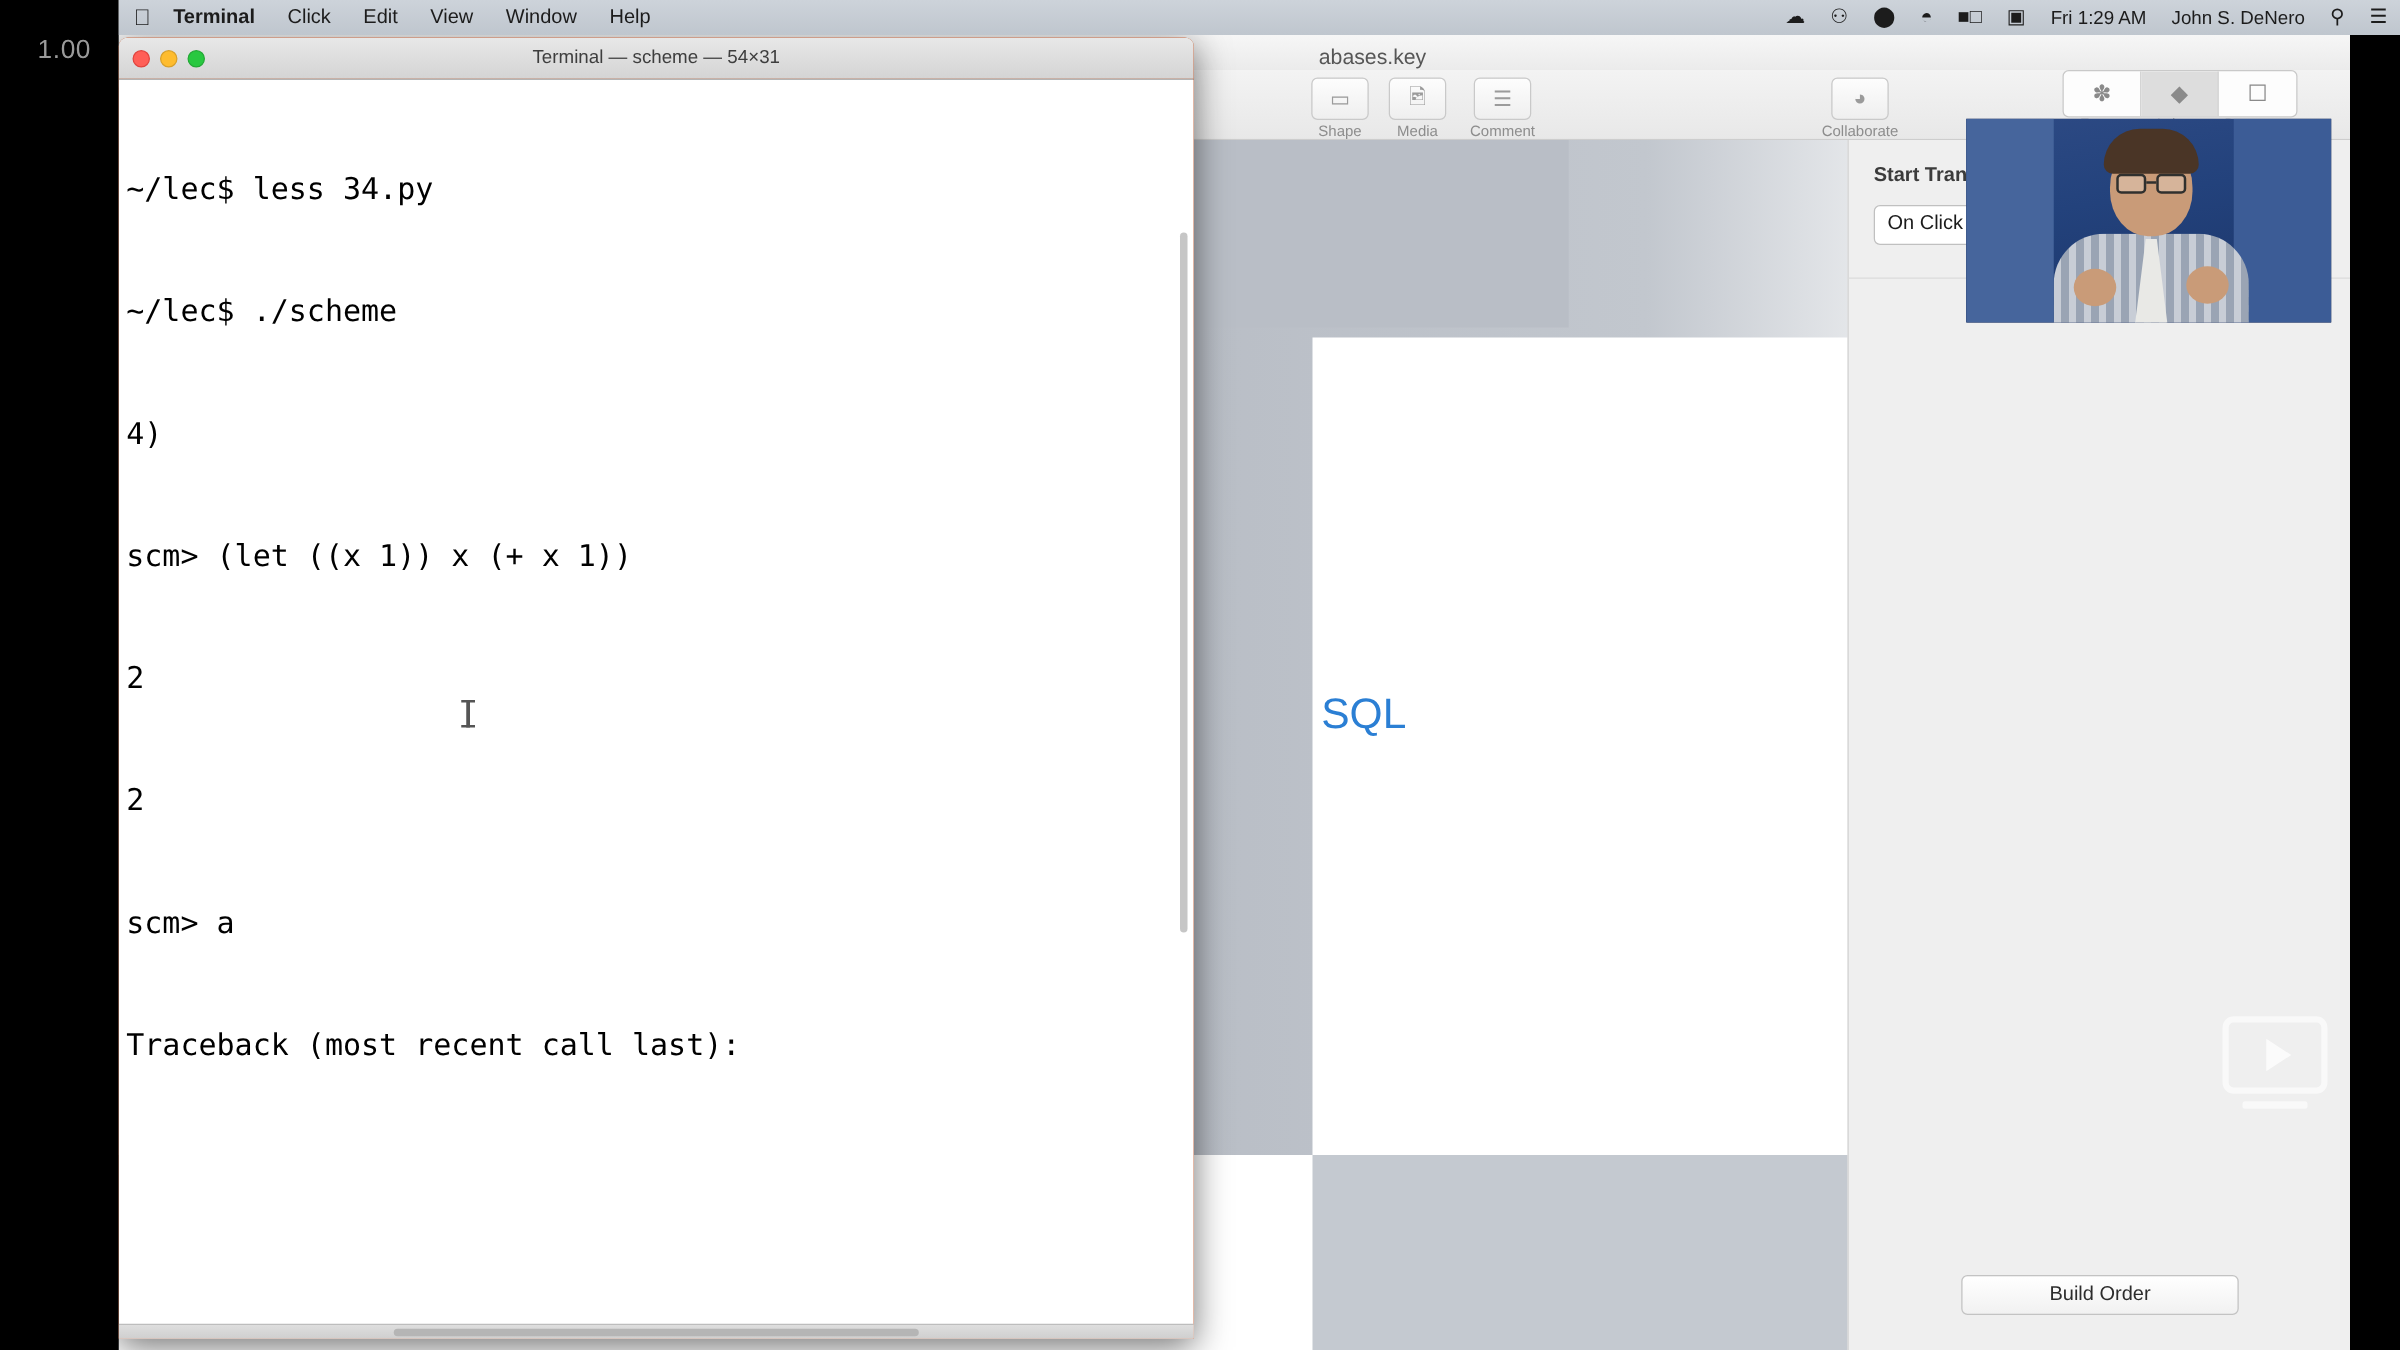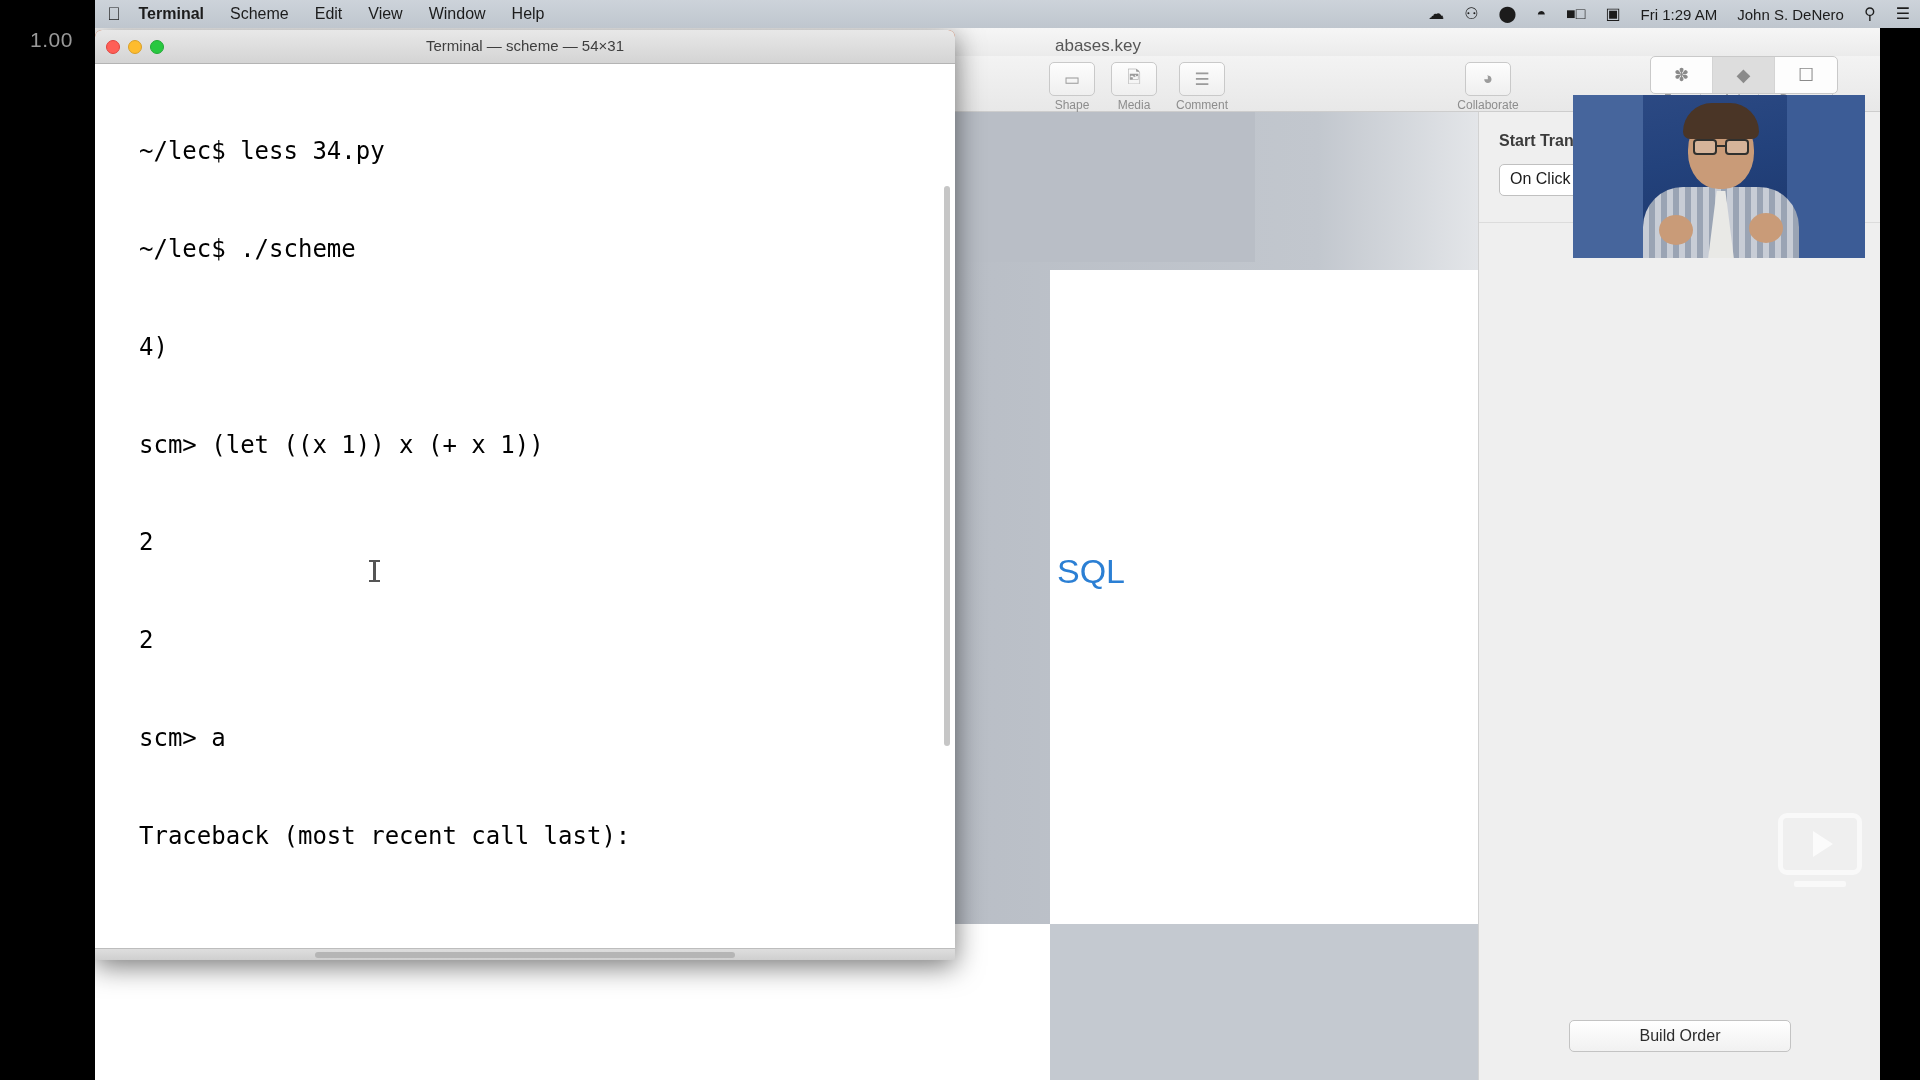--- a/index.html
+++ b/index.html
@@ -157,21 +157,21 @@
     border-radius: 40px 40px 0 0; }
   .wc-shirt { position:absolute; left:126px; top:96px; width:44px; height:70px;
     background:#e9e9e6; clip-path: polygon(40% 0,60% 0,80% 100%,20% 100%); }
   .wc-hand-l { position:absolute; left:86px; top:120px; width:34px; height:30px;
     background:#c99b78; border-radius:50%; }
   .wc-hand-r { position:absolute; left:176px; top:118px; width:34px; height:30px;
     background:#c99b78; border-radius:50%; }
 
   
   .terminal {
-    position: absolute; left: 95px; top: 30px; width: 860px; height: 930px;
+    position: absolute; left: 95px; top: 30px; width: 860px; height: 1041px;
     background: #c2410c; border-radius: 7px 7px 0 0;
     box-shadow: 0 6px 28px rgba(0,0,0,.55);
     overflow: hidden;
   }
   .term-titlebar {
     position: relative; height: 34px;
     background: linear-gradient(#e8e8e8,#d4d4d4);
     border-bottom: 1px solid #b4b4b4;
   }
   .tlights { position: absolute; left: 11px; top: 10px; display: flex; gap: 8px; }
@@ -183,21 +183,21 @@
     position: absolute; left: 0; right: 0; top: 7px; text-align: center;
     font-size: 15px; color: #3e3e3e;
   }
   .term-body {
     position: absolute; left: 0; top: 34px; right: 0; bottom: 0;
     background: #ffffff; padding: 6px 0 0 6px;
     font-family: "DejaVu Sans Mono", "Liberation Mono", monospace;
     font-size: 24px; line-height: 32.6px; color: #000;
     white-space: pre;
   }
-  .term-line { height: 32.6px; margin-left: 38px; }
+  .term-line { height: 32.6px; }
   .term-scrollbar {
     position: absolute; right: 2px; top: 36px; width: 10px; bottom: 14px;
     background: transparent;
   }
   .term-scroll-thumb {
     position: absolute; right: 3px; top: 120px; width: 6px; height: 560px;
     background: #c6c6c6; border-radius: 3px;
   }
   .term-ibeam {
     position: absolute; left: 278px; top: 530px; width: 3px; height: 22px;
@@ -382,21 +382,21 @@
       <div class="term-scroll-thumb"></div>
     </div>
     <div class="term-bottombar">
         <i></i>
       </div>
   </div>
 
   <div class="menubar">
     <span class="mb-apple"></span>
     <span class="mb-item bold">Terminal</span>
-    <span class="mb-item">Scheme</span>
+    <span class="mb-item">Click</span>
     <span class="mb-item">Edit</span>
     <span class="mb-item">View</span>
     <span class="mb-item">Window</span>
     <span class="mb-item">Help</span>
 
     <div class="mb-right">
       <span class="mb-icon">☁</span>
       <span class="mb-icon">⚇</span>
       <span class="mb-icon">⬤︎</span>
       <span class="mb-icon">◓</span>

